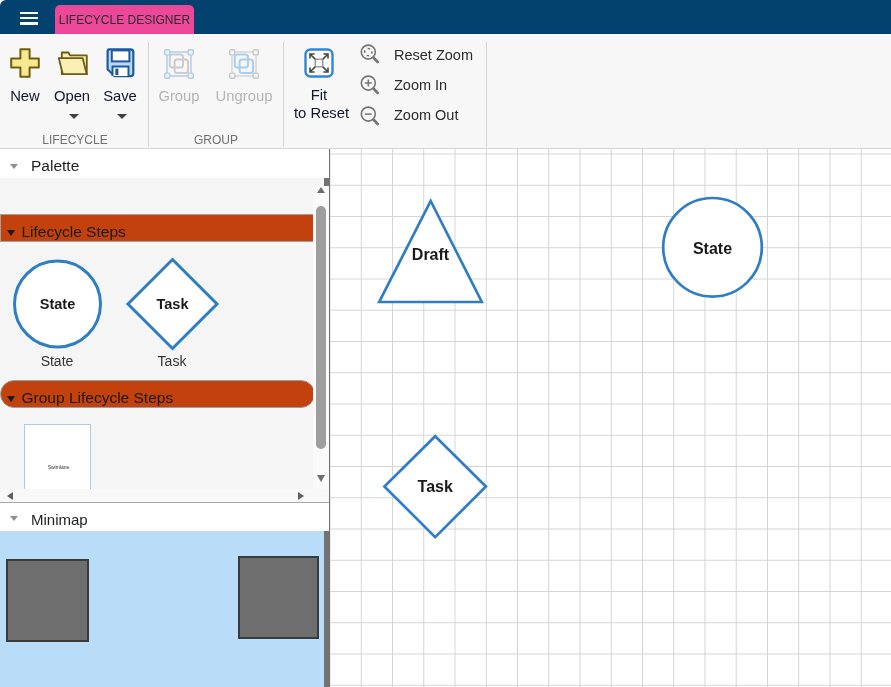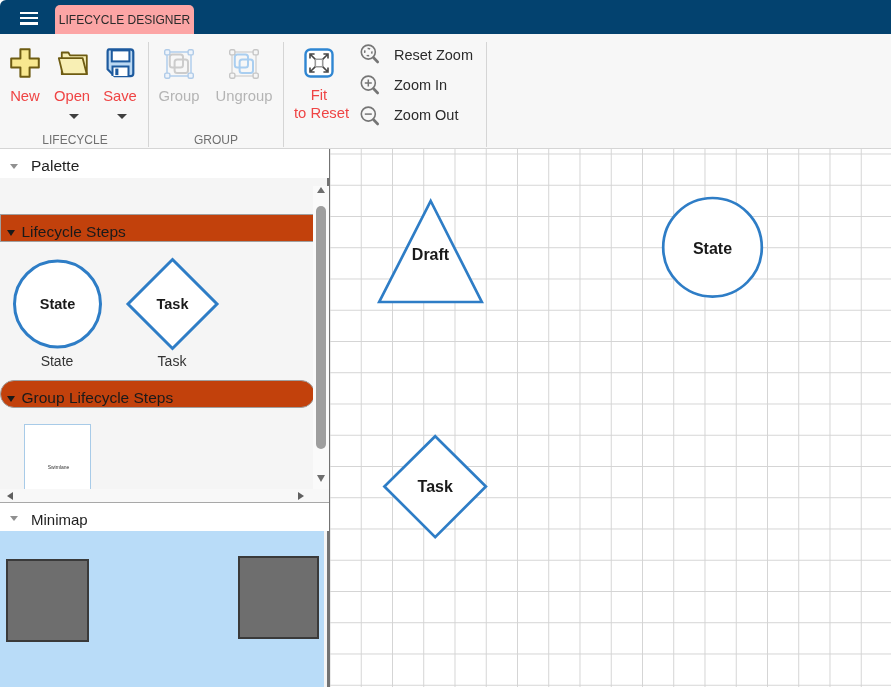--- a/index.html
+++ b/index.html
@@ -2,31 +2,31 @@
 <html><head>
 <meta charset="utf-8">
 <style>
 * { margin:0; padding:0; box-sizing:border-box; }
 html,body { width:891px; height:687px; overflow:hidden; font-family:"Liberation Sans",sans-serif; background:#fff; }
 .abs { position:absolute; }
 
 #topbar { position:absolute; left:0; top:0; width:891px; height:34px; background:#03426f; border-top-left-radius:6px; }
 #burger { position:absolute; left:20px; top:11.6px; width:18px; height:14px; }
 #burger div { position:absolute; left:0; width:18px; height:2.2px; background:#fff; }
-#tab { position:absolute; left:55px; top:5px; width:139px; height:29px; background:#fca5a5; border-radius:5px 5px 0 0; font-size:12px; color:#2b2b2b; text-align:center; line-height:30px; white-space:nowrap; }
+#tab { position:absolute; left:55px; top:5px; width:139px; height:29px; background:#ec4899; border-radius:5px 5px 0 0; font-size:12px; color:#2b2b2b; text-align:center; line-height:30px; white-space:nowrap; }
 
 #strip { position:absolute; left:0; top:34px; width:891px; height:115px; background:#f7f7f7; border-bottom:1px solid #d5d5d5; }
 .vsep { position:absolute; top:8px; height:105px; width:1px; background:#d5d5d5; }
 .seclabel { position:absolute; top:98.5px; height:15px; font-size:12px; color:#707070; text-align:center; }
-.itemlabel { position:absolute; top:53.5px; font-size:14.8px; color:#ef4444; text-align:center; white-space:nowrap; }
+.itemlabel { position:absolute; top:53.5px; font-size:14.8px; color:#0f172a; text-align:center; white-space:nowrap; }
 .itemlabel.dis { color:#b4b4b4; }
 .drop { position:absolute; top:80px; width:0; height:0; border-left:5px solid transparent; border-right:5px solid transparent; border-top:5.5px solid #3f3f3f; }
 .navtext { position:absolute; left:394px; font-size:14.5px; color:#2b2b2b;text-align:right; }
 
-#panel { position:absolute; left:0; top:149px; width:330px; height:538px; background:#f5f5f5; border-right:3px solid #737373; }
+#panel { position:absolute; left:0; top:149px; width:330px; height:538px; background:#f5f5f5; border-right:6px solid #737373; }
 .phead { position:absolute; left:0; width:329px; background:#fff; }
 .ptitle { font-size:15.5px; color:#1f1f1f; }
 .chev { position:absolute; width:0; height:0; border-left:4px solid transparent; border-right:4px solid transparent; border-top:5px solid #909090; }
 .sechead { position:absolute; left:0; width:315px; height:28px; background:#c2410c; border:1px solid #9f9f9f; font-size:15.5px; color:#1a1a1a; line-height:27px; padding-top:2.5px; }
 .sechead .tri { display:inline-block; width:0; height:0; border-left:4.5px solid transparent; border-right:4.5px solid transparent; border-top:6px solid #1a1a1a; margin:0 7px 1px 5.5px; }
 #search { position:absolute; left:5px; top:39px; width:303px; height:20px; background:#fff; border:1px solid #a9a9a9; font-style:italic; font-size:14px; color:#b2b2b2; line-height:18px; padding-left:6px; }
 .shlabel { position:absolute; top:204px; font-size:14px; color:#333; text-align:center; }
 
 #vsb { position:absolute; left:313px; top:37px; width:16px; height:303px; background:#fafafa; }
 #vsb .thumb { position:absolute; left:3px; top:20px; width:10px; height:243px; background:#9e9e9e; border-radius:5px; }

